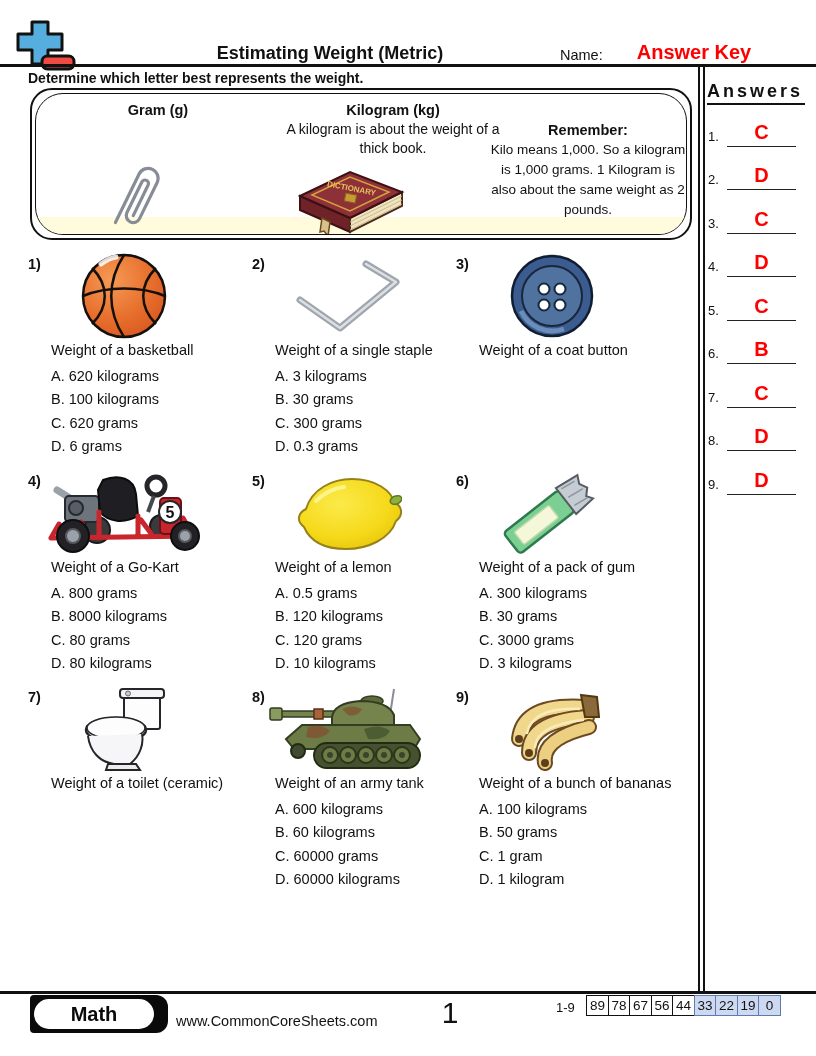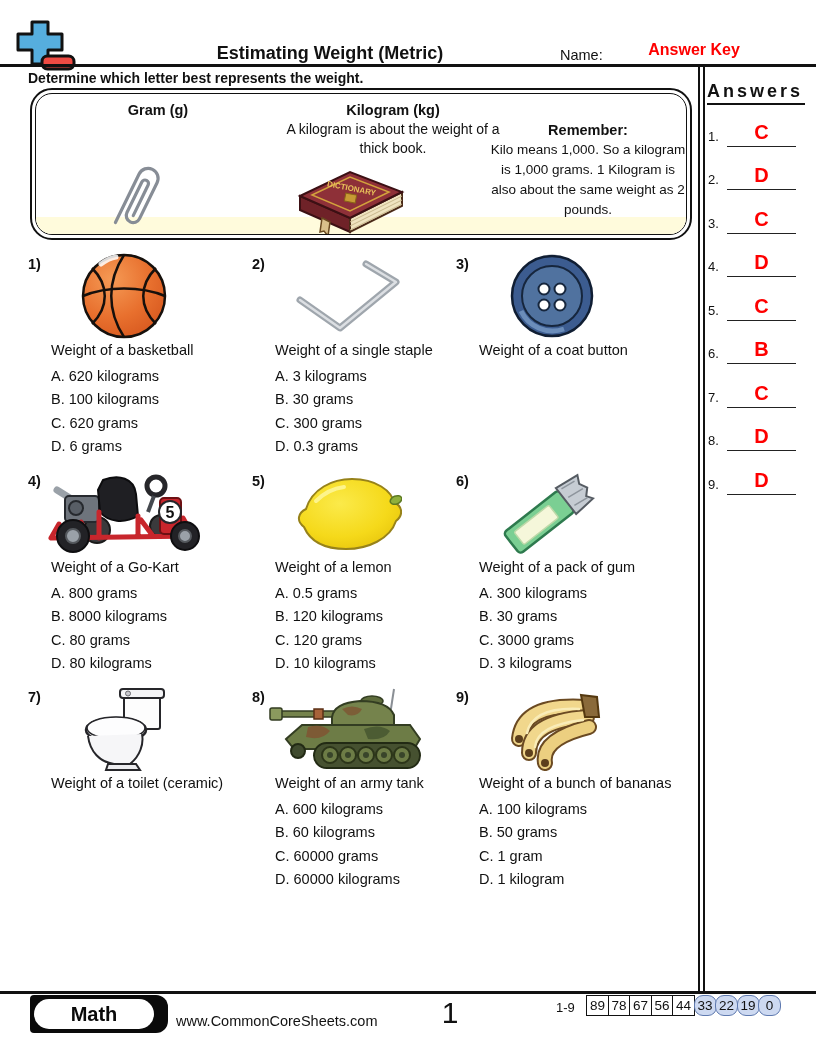--- a/index.html
+++ b/index.html
@@ -5,39 +5,39 @@
   * { box-sizing: border-box; margin: 0; padding: 0; }
   html,body { width: 816px; height: 1056px; background: #fff; }
   body { position: relative; font-family: "Liberation Sans", sans-serif; color: #111; overflow: hidden; }
 
   
   .logo { position: absolute; left: 14px; top: 18px; }
   .page-title { position: absolute; left: 160px; top: 43px; width: 340px; text-align: center;
                 font-size: 18px; font-weight: 700; }
   .name-label { position: absolute; left: 560px; top: 47px; font-size: 14.5px; }
   .name-value { position: absolute; left: 614px; top: 41px; width: 160px; text-align: center;
-                color: #fe0000; font-weight: 700; font-size: 16px; }
+                color: #fe0000; font-weight: 700; font-size: 20px; }
   .header-rule { position: absolute; left: 0; top: 64px; width: 816px; height: 3px; background: #111; }
   .instruction { position: absolute; left: 28px; top: 70px; font-size: 14px; font-weight: 700; }
 
   
   .answers-divider { position: absolute; left: 698px; top: 64px; width: 7px; height: 928px;
                      border-left: 2.5px solid #111; border-right: 2.5px solid #111; }
   .answers-title { position: absolute; left: 707px; top: 68px; font-size: 18px; font-weight: 700;
                    letter-spacing: 3px; border-bottom: 2px solid #111; padding: 13px 2px 1px 0; }
   .ans-row { position: absolute; left: 706px; width: 90px; height: 27px; }
   .ans-num { position: absolute; left: 2px; bottom: 3px; font-size: 13px; }
   .ans-letter { position: absolute; left: 21px; right: 0; bottom: 0; text-align: center;
                 color: #fe0000; font-weight: 700; font-size: 20px;
                 border-bottom: 1.5px solid #222; padding-bottom: 2px; }
 
   
   .info-outer { position: absolute; left: 30px; top: 88px; width: 662px; height: 152px;
                 border: 2.5px solid #111; border-radius: 22px; background: #fff; }
-  .info-inner { position: absolute; inset: 3px; border: 1.5px solid #111; border-radius: 17px; overflow: hidden; }
+  .info-inner { position: absolute; inset: 3px; border: 1.5px solid #111; border-radius: 28px; overflow: hidden; }
   .info-strip { position: absolute; left: 0; right: 0; bottom: 0; height: 17px; background: #fffbdc; }
   .info-col { position: absolute; top: 7px; text-align: center; font-size: 14px; line-height: 19px; }
   .info-col h3 { font-size: 14.5px; font-weight: 700; }
   .col-gram { left: 4px; width: 236px; }
   .col-kg { left: 238px; width: 238px; }
   .col-remember { left: 452px; top: 26px; width: 200px; font-size: 13.5px; line-height: 20px; }
   .paperclip { position: absolute; left: 72px; top: 66px; }
   .book { position: absolute; left: 252px; top: 72px; }
 
   
@@ -56,21 +56,21 @@
                border-radius: 16px; display: flex; align-items: center; justify-content: center;
                font-size: 20px; font-weight: 700; color: #0a0a0a; }
   .website { position: absolute; left: 176px; top: 1013px; font-size: 14.5px; }
   .page-num { position: absolute; left: 428px; top: 996px; width: 44px; text-align: center;
               font-size: 30px; font-weight: 400; }
   .score-label { position: absolute; left: 556px; top: 1000px; font-size: 13px; }
   .score-table { position: absolute; left: 586px; top: 995px; display: flex; }
   .score-cell { min-width: 23px; height: 21px; border: 1.5px solid #111; margin-right: -1.5px;
                 display: flex; align-items: center; justify-content: center;
                 font-size: 13.5px; background: #fff; padding: 0 2px; }
-  .score-cell.hl { background: #cdd9f1; border-color: #5f7ab0; position: relative; z-index: 1; border-radius: 9px; }
+  .score-cell.hl { background: #cdd9f1; border-color: #5f7ab0; position: relative; z-index: 1; }
 </style>
 </head>
 <body>
 
 <div class="logo">
   <svg width="62" height="54" viewBox="0 0 62 54">
     <path d="M18,4 L34,4 L34,16 L48,16 L48,32 L34,32 L34,46 L18,46 L18,32 L4,32 L4,16 L18,16 Z" fill="#56aede" stroke="#111" stroke-width="3" stroke-linejoin="round"></path>
     <rect x="28" y="38" width="32" height="13" rx="5.5" fill="#ef4b43" stroke="#111" stroke-width="3"></rect>
   </svg>
 </div>

